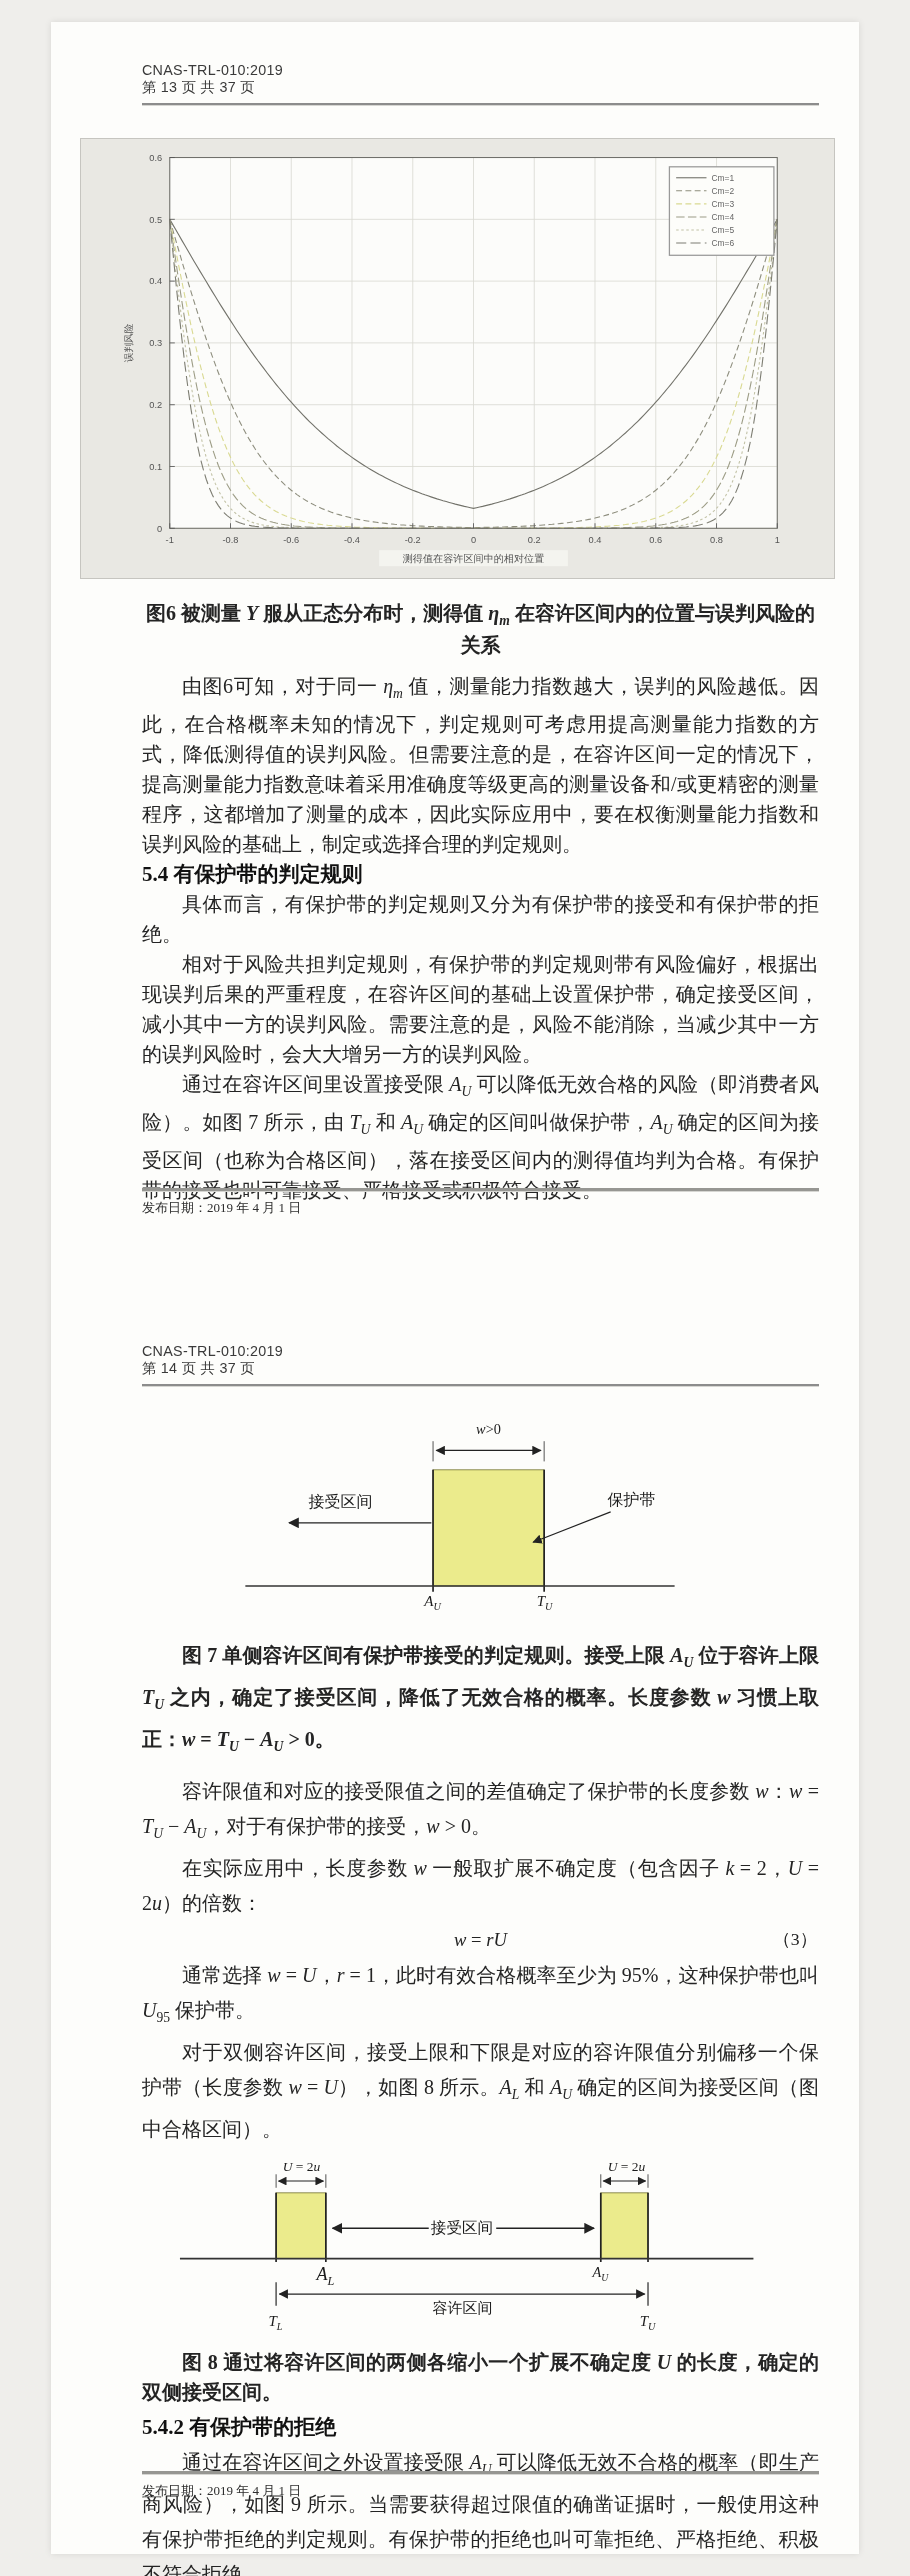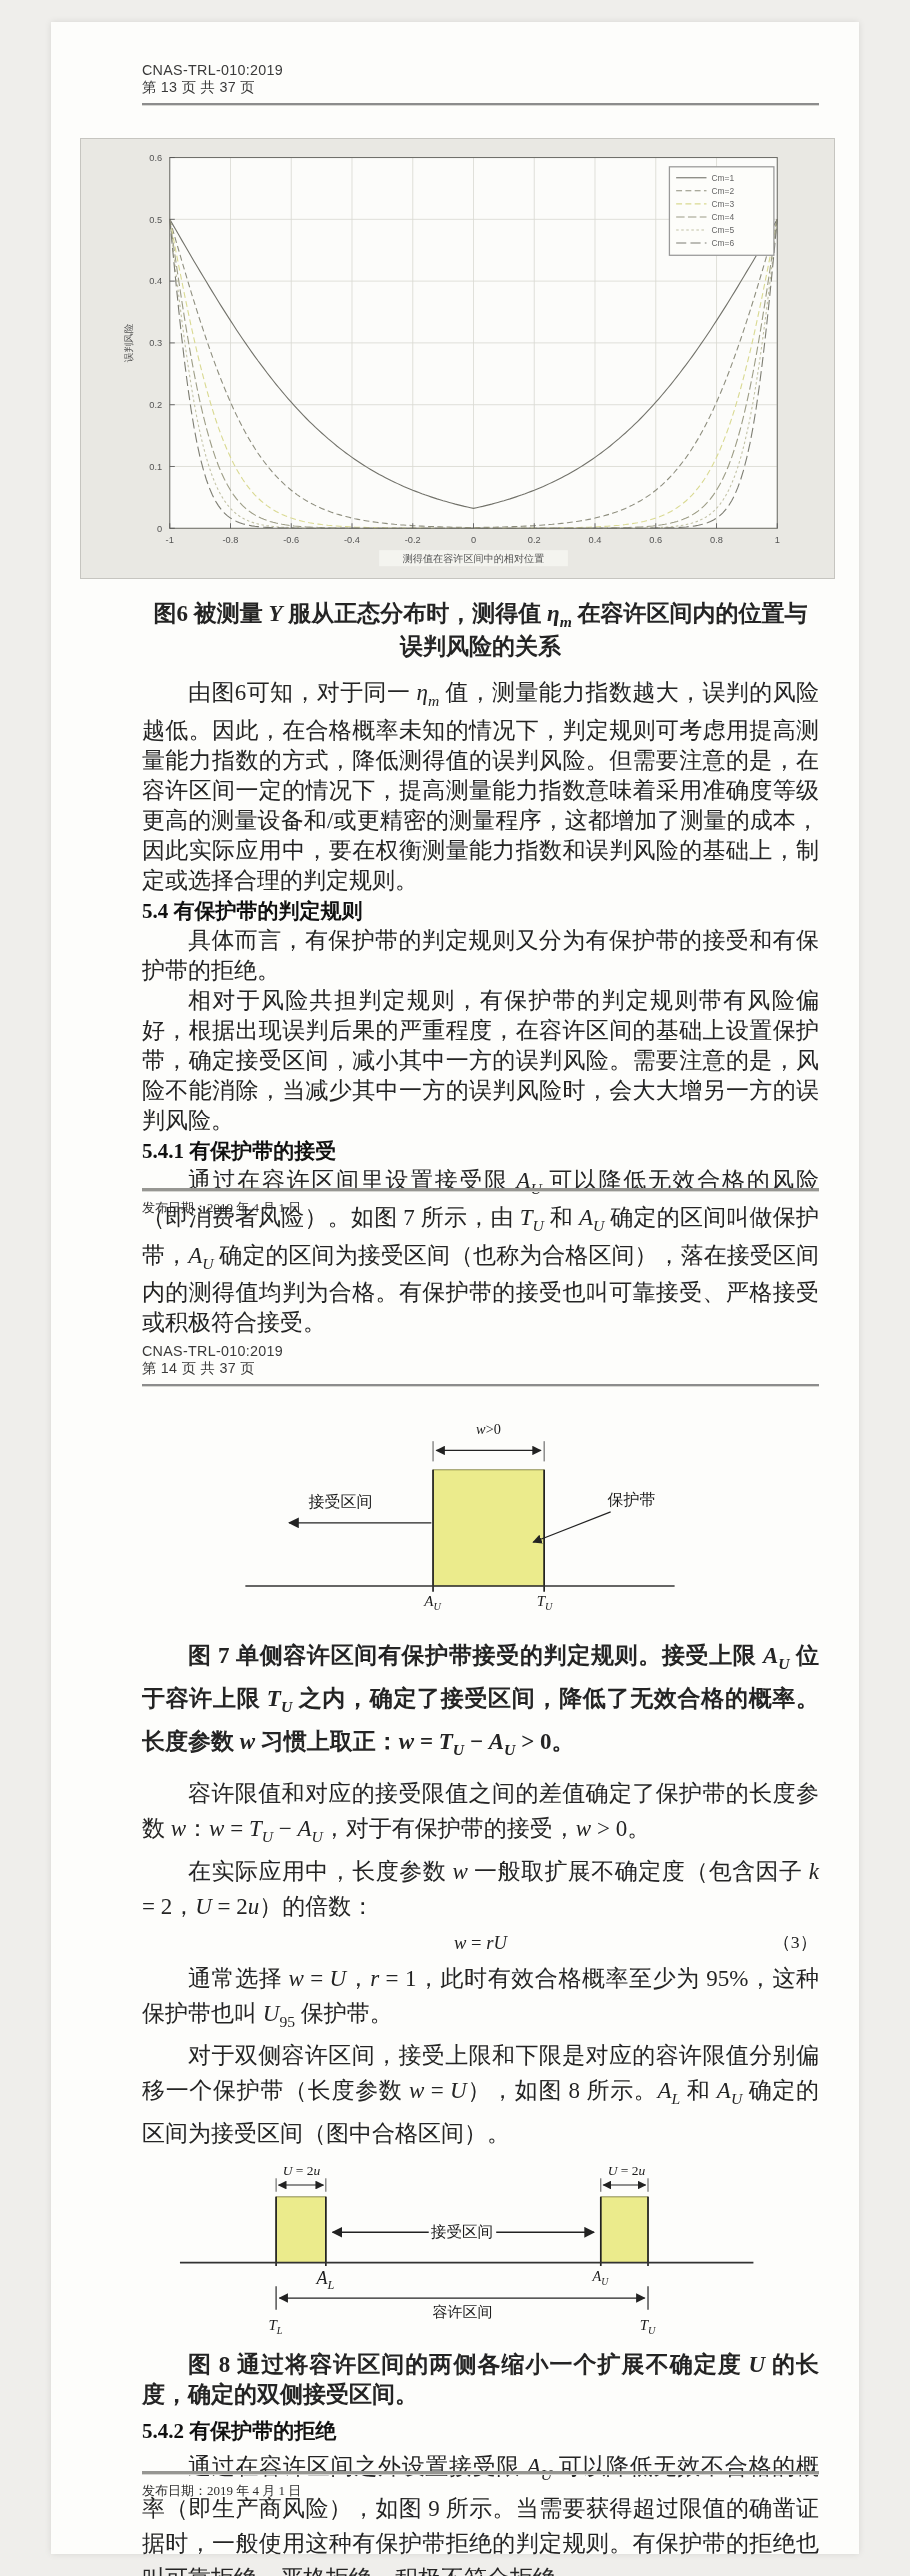--- a/index.html
+++ b/index.html
@@ -19,21 +19,21 @@
   .doc-header{display:flex;justify-content:space-between;align-items:baseline;
     font-family:"Liberation Sans","DejaVu Sans",sans-serif;
     font-size:14.3px;color:#3a3a3a;letter-spacing:0.3px;flex-direction:column;}
   .header-rule{margin-top:5.9px;height:2.5px;background:#8c8c8c;border-bottom:0.8px solid #d6d6d2;}
   .footer{position:absolute;left:91px;right:40px;}
   .footer-rule{height:2.5px;background:#969692;border-bottom:0.8px solid #d6d6d2;}
   .footer-text{margin-top:7.6px;font-size:13px;color:#2e2e2e;}
   .f13{top:1166px;} .f14{top:2449px;}
 
   
-  p.body{margin:0;font-size:23px;line-height:30px;text-align:justify;text-indent:2em;color:#242424;}
+  p.body{margin:0;font-size:20px;line-height:30px;text-align:justify;text-indent:2em;color:#242424;}
   .page14 p.body{line-height:35px;}
   h3.sec{margin:0;font-size:21px;line-height:30px;font-weight:bold;color:#111;}
   .page14 h3.sec{line-height:35px;}
   i{font-family:"Liberation Serif","DejaVu Serif",serif;}
   sub{font-size:68%;}
 
   
   .fig6{margin:32px 0 0 -62px;width:753px;height:439px;background:#e9e8e3;
         border:0.8px solid #c6c5c0;position:relative;}
   .caption{margin-top:23.6px;font-size:17px;font-weight:600;color:#1d1d1d;}
@@ -140,25 +140,24 @@
             <text x="748" y="96" font-size="10" fill="#666">Cm=4</text>
             <line x1="706" y1="108" x2="742" y2="108" stroke="#c2c2a6" stroke-width="1.3" stroke-dasharray="3,3"></line>
             <text x="748" y="111.5" font-size="10" fill="#666">Cm=5</text>
             <line x1="706" y1="123.5" x2="742" y2="123.5" stroke="#7d7d72" stroke-width="1.3" stroke-dasharray="12,5"></line>
             <text x="748" y="127" font-size="10" fill="#666">Cm=6</text>
           </svg></div>
     </div>
 
     <p class="body caption center" style="margin-top:22px;">图6  被测量 <i>Y</i> 服从正态分布时，测得值 <i>η<sub>m</sub></i> 在容许区间内的位置与误判风险的关系</p>
 
-    <p class="body" style="margin-top:19px;">由图6可知，对于同一 <i>η<sub>m</sub></i> 值，测量能力指数越大，误判的风险越低。因此，在合格概率未知的情况下，判定规则可考虑用提高测量能力指数的方式，降低测得值的误判风险。但需要注意的是，在容许区间一定的情况下，提高测量能力指数意味着采用准确度等级更高的测量设备和/或更精密的测量程序，这都增加了测量的成本，因此实际应用中，要在权衡测量能力指数和误判风险的基础上，制定或选择合理的判定规则。</p>
+    <p class="body" style="margin-top:13px;">由图6可知，对于同一 <i>η<sub>m</sub></i> 值，测量能力指数越大，误判的风险越低。因此，在合格概率未知的情况下，判定规则可考虑用提高测量能力指数的方式，降低测得值的误判风险。但需要注意的是，在容许区间一定的情况下，提高测量能力指数意味着采用准确度等级更高的测量设备和/或更精密的测量程序，这都增加了测量的成本，因此实际应用中，要在权衡测量能力指数和误判风险的基础上，制定或选择合理的判定规则。</p>
     <h3 class="sec">5.4 有保护带的判定规则</h3>
     <p class="body">具体而言，有保护带的判定规则又分为有保护带的接受和有保护带的拒绝。</p>
     <p class="body">相对于风险共担判定规则，有保护带的判定规则带有风险偏好，根据出现误判后果的严重程度，在容许区间的基础上设置保护带，确定接受区间，减小其中一方的误判风险。需要注意的是，风险不能消除，当减少其中一方的误判风险时，会大大增另一方的误判风险。</p>
-    <h3 class="sec">5.4.1 有保护带的接受</h3>
     <p class="body">通过在容许区间里设置接受限 <i>A<sub>U</sub></i> 可以降低无效合格的风险（即消费者风险）。如图 7 所示，由 <i>T<sub>U</sub></i> 和 <i>A<sub>U</sub></i> 确定的区间叫做保护带，<i>A<sub>U</sub></i> 确定的区间为接受区间（也称为合格区间），落在接受区间内的测得值均判为合格。有保护带的接受也叫可靠接受、严格接受或积极符合接受。</p>
   </div>
 
   <div class="footer f13">
     <div class="footer-rule"></div>
     <div class="footer-text">发布日期：2019 年 4 月 1 日</div>
   </div>
 
   <div class="page page14">
     <div class="doc-header">

